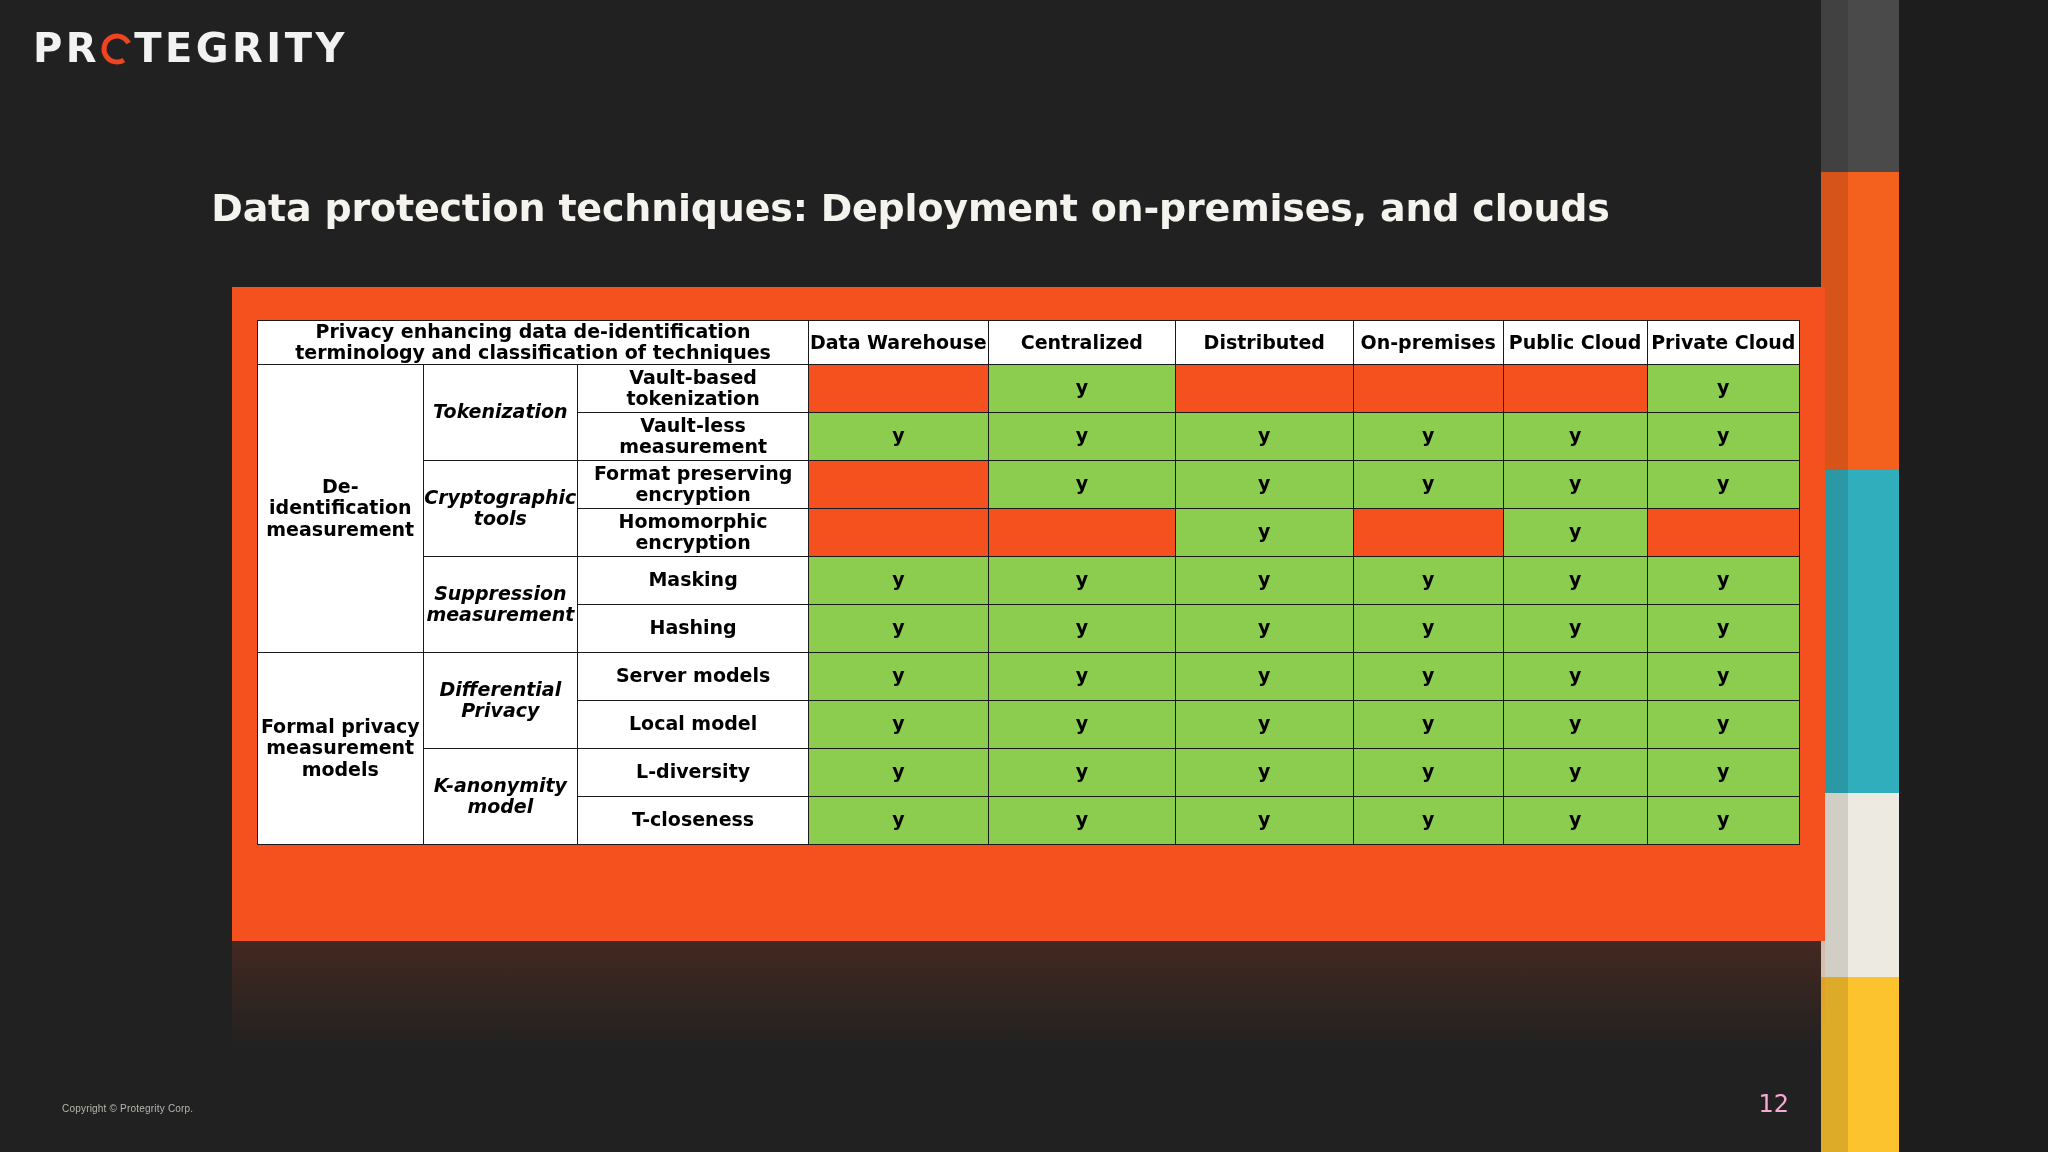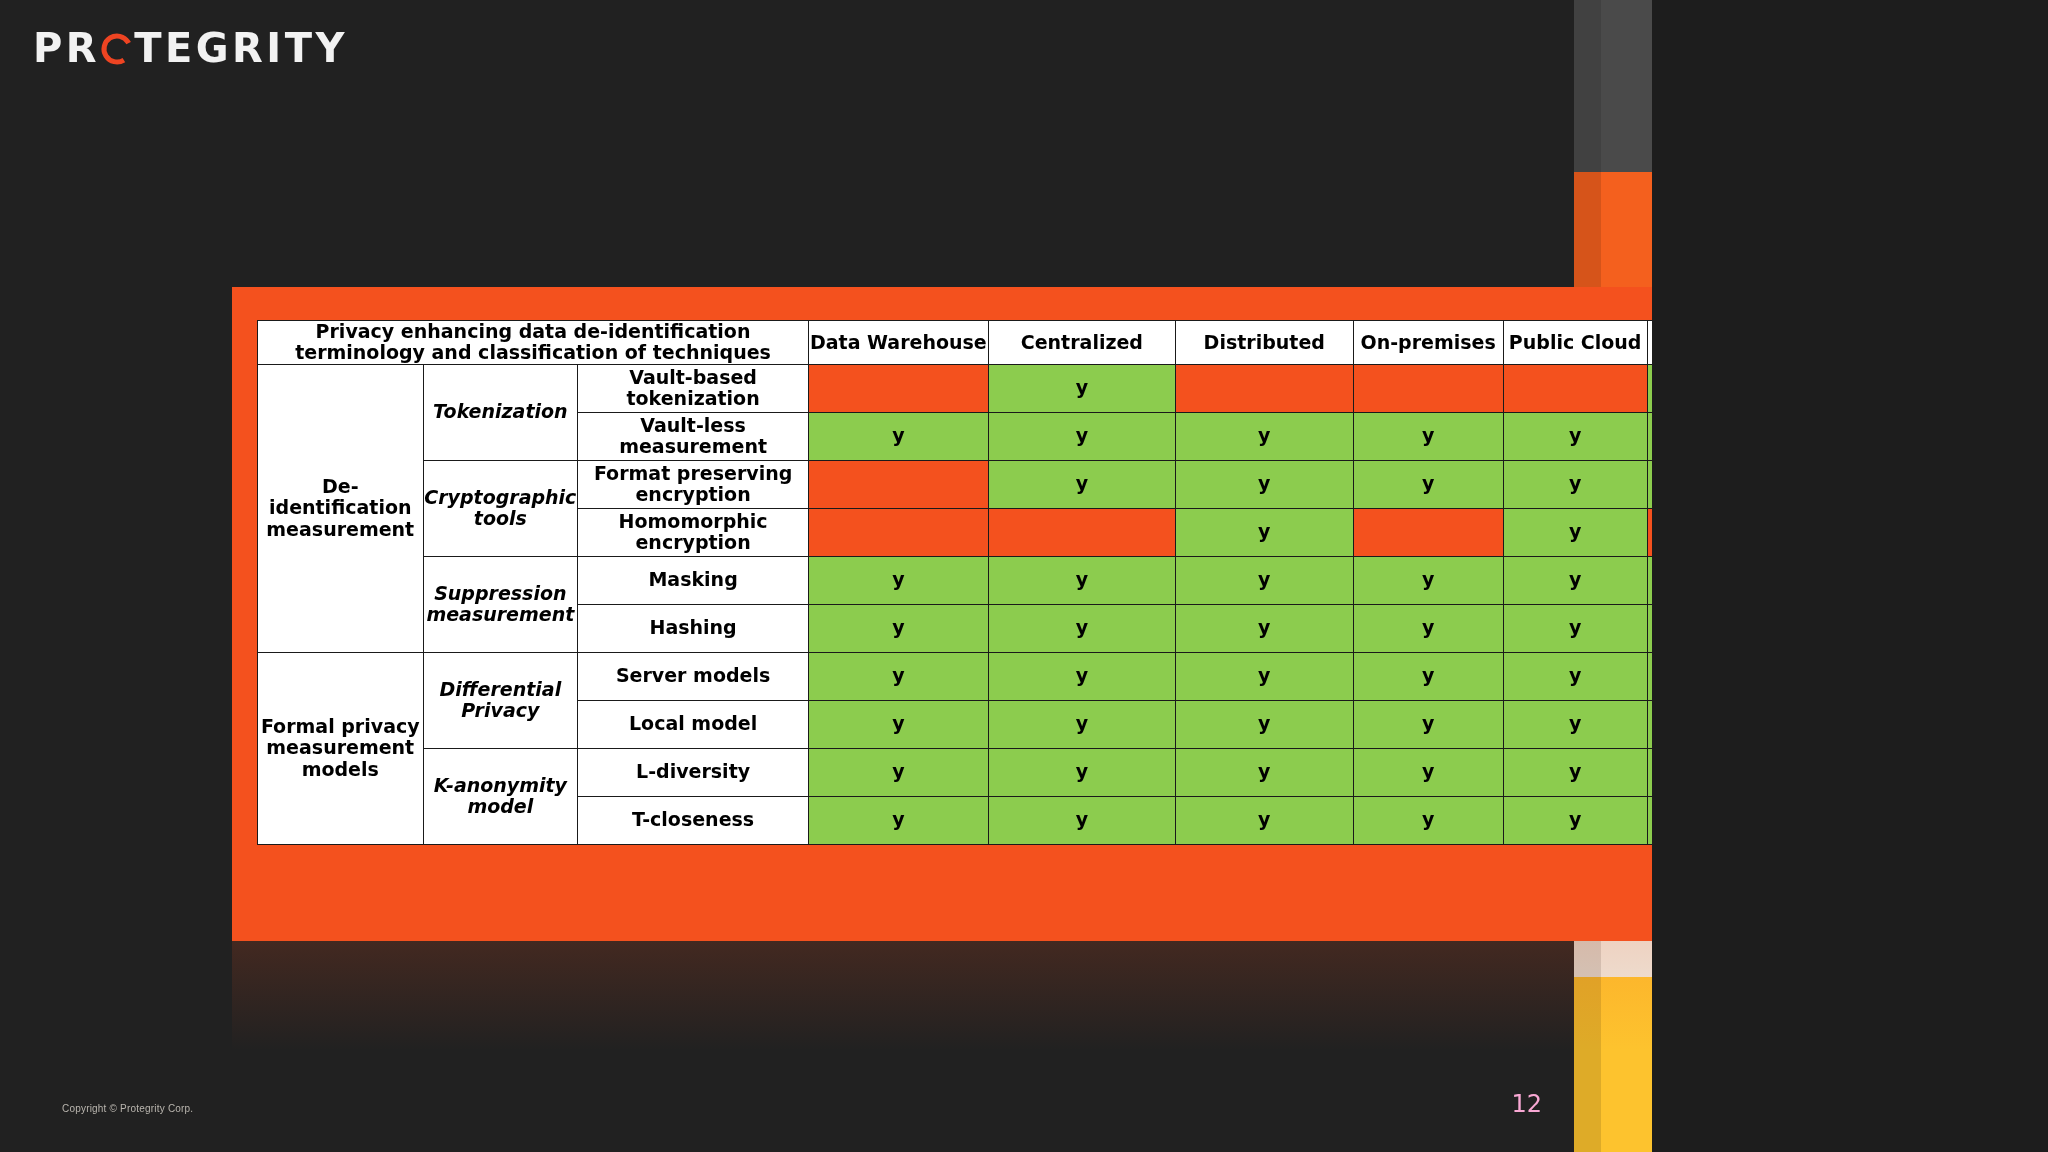--- a/index.html
+++ b/index.html
@@ -8,21 +8,21 @@
     background: #1d1d1d;
   }
   body {
     width: 2048px;
     height: 1152px;
     overflow: hidden;
     font-family: "Liberation Sans", sans-serif;
   }
   .slide {
     position: relative;
-    width: 1652px;
+    width: 1899px;
     height: 1152px;
     background: #212121;
     overflow: hidden;
   }
 
   
   .rail {
     position: absolute;
     top: 0;
     right: 0;
@@ -194,20 +194,21 @@
   <div class="logo">
     <span class="logo-text">PR</span>
       <span class="logo-o">
         <svg width="34" height="34" viewBox="0 0 34 34">
           <circle cx="17" cy="17" r="13" fill="none" stroke="#EE4422" stroke-width="5" stroke-dasharray="62 20" transform="rotate(58 17 17)"></circle>
         </svg>
       </span>
       <span class="logo-text">TEGRITY</span>
   </div>
 
+  <div class="title">Data protection techniques: Deployment on-premises, and clouds</div>
 
   <div class="reflection"></div>
   <div class="table-frame">
     <table class="grid">
       <colgroup>
         <col style="width:152px">
           <col style="width:142px">
           <col style="width:212px">
         <col style="width:165px">
           <col style="width:172px">

